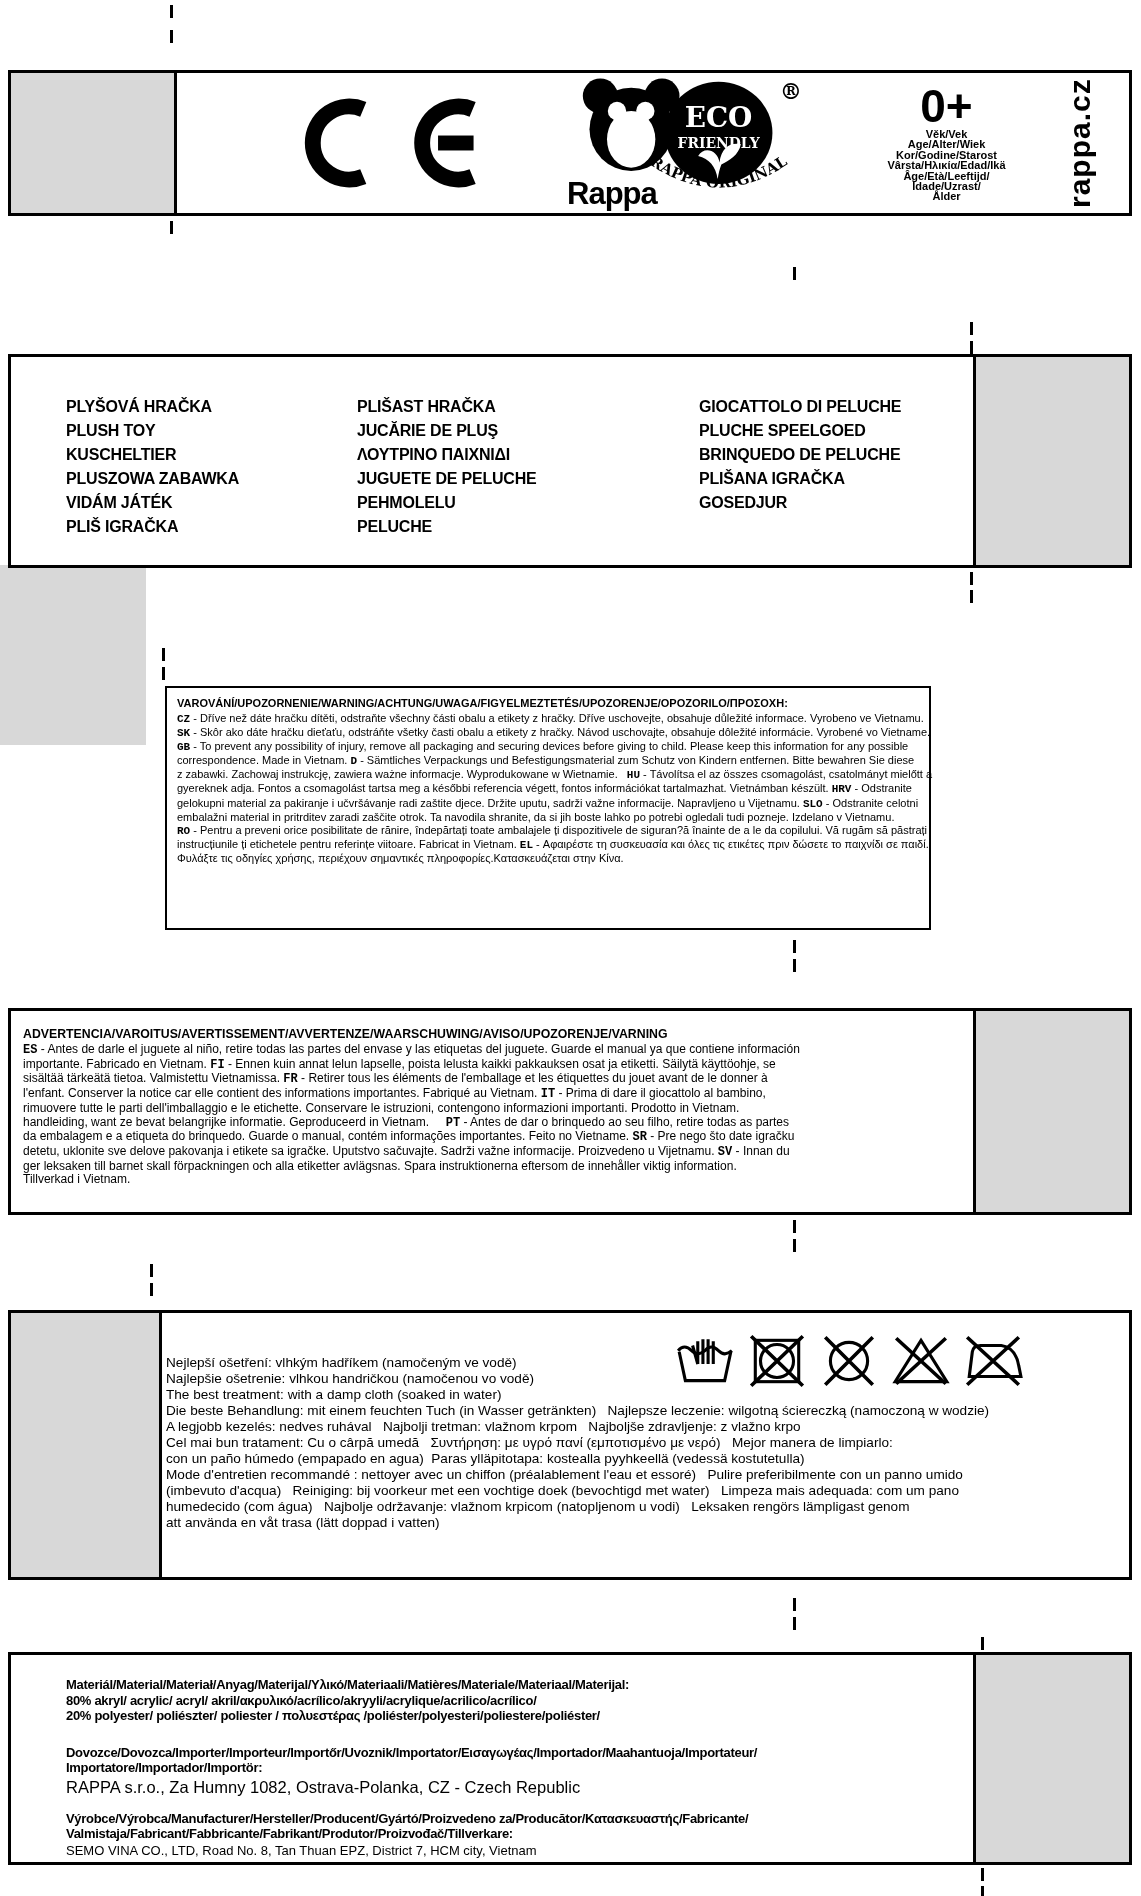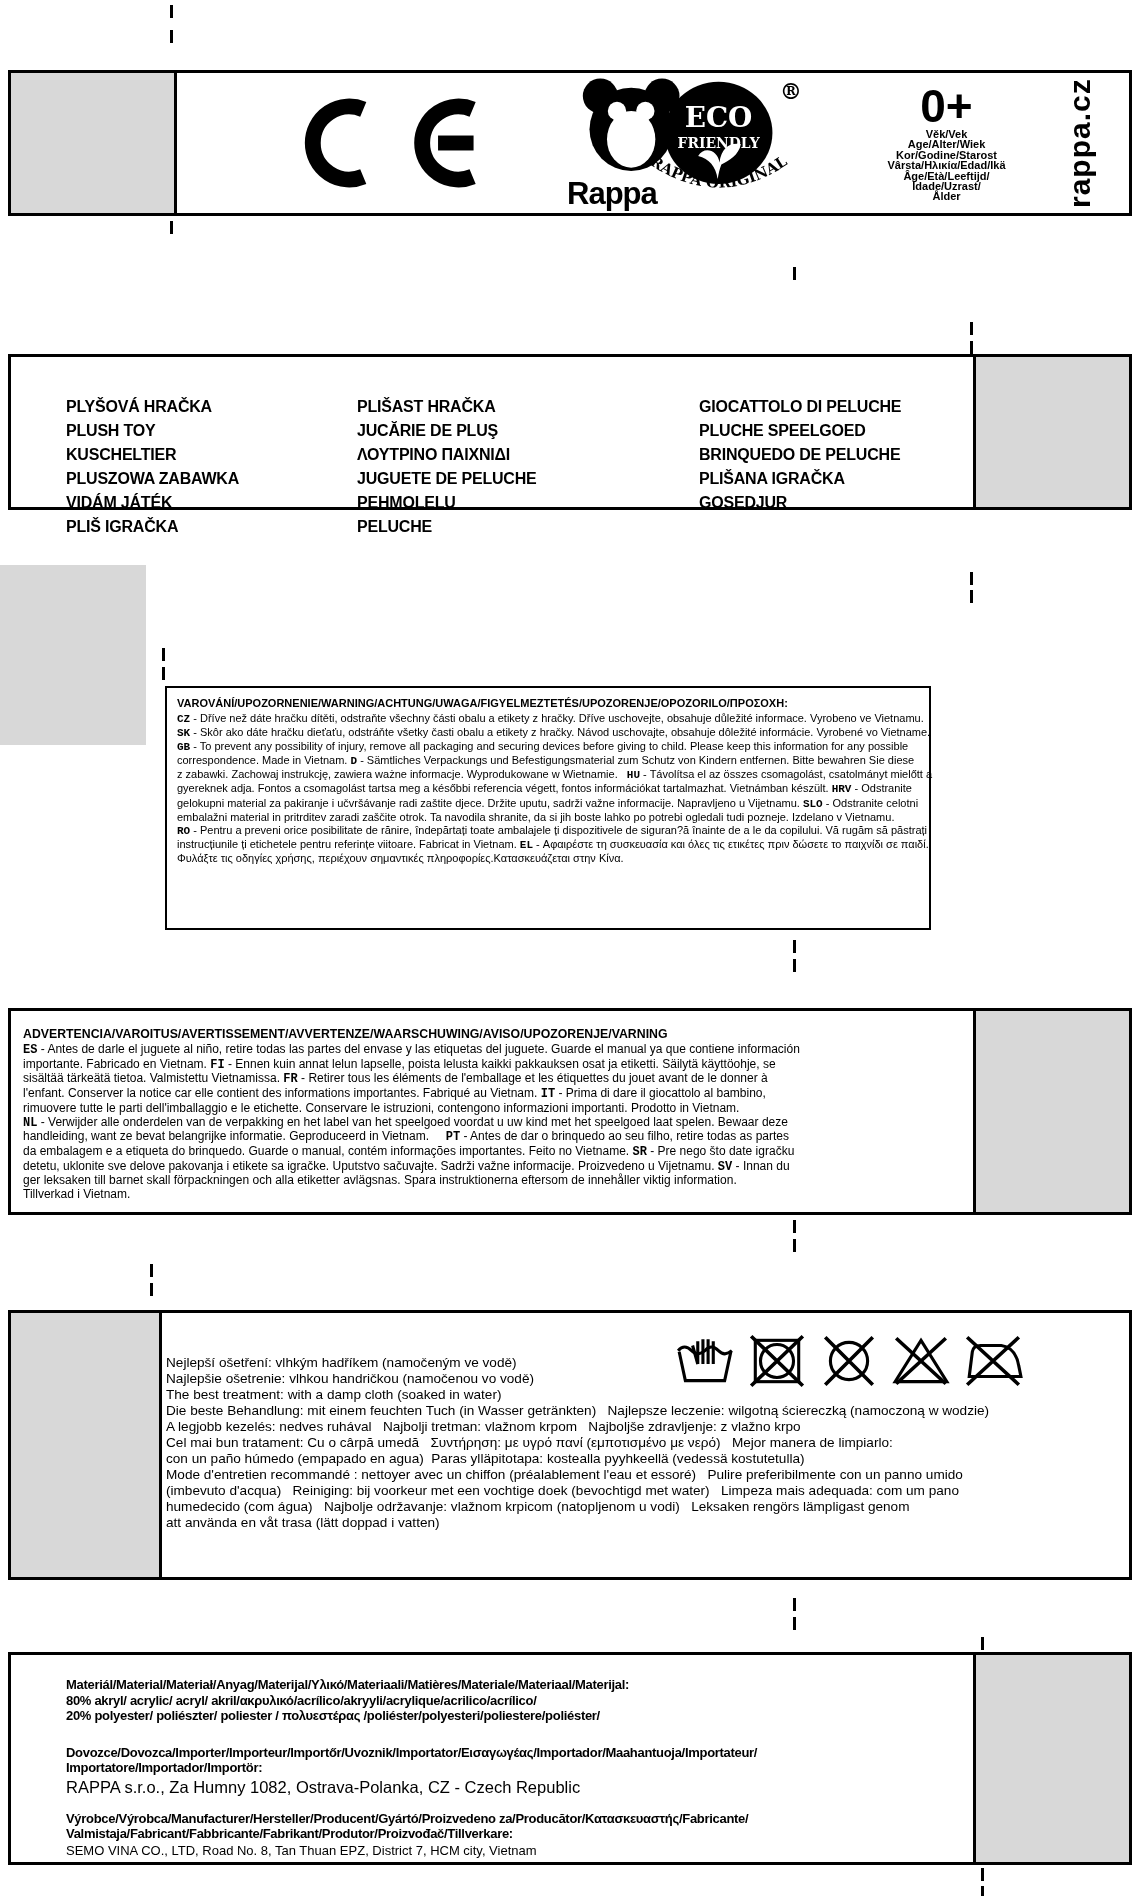--- a/index.html
+++ b/index.html
@@ -124,21 +124,21 @@
           <div>Vârsta/Ηλικία/Edad/Ikä</div>
           <div>Âge/Età/Leeftijd/</div>
           <div>Idade/Uzrast/</div>
           <div>Ålder</div>
         </div>
     </div>
 
     <div class="site">rappa.cz</div>
   </section>
 
-  <section class="band" style="left:8px;top:354px;width:1124px;height:156px">
+  <section class="band" style="left:8px;top:354px;width:1124px;height:214px">
     <div class="graycap right" style="width:153px"></div>
     <div class="pcol" style="left:55px">
         <div>PLYŠOVÁ HRAČKA</div>
         <div>PLUSH TOY</div>
         <div>KUSCHELTIER</div>
         <div>PLUSZOWA ZABAWKA</div>
         <div>VIDÁM JÁTÉK</div>
         <div>PLIŠ IGRAČKA</div>
       </div>
     <div class="pcol" style="left:346px">
@@ -177,21 +177,20 @@
 
   <section class="band" style="left:8px;top:1008px;width:1124px;height:207px">
     <div class="graycap right" style="width:153px"></div>
     <div class="a-head">ADVERTENCIA/VAROITUS/AVERTISSEMENT/AVVERTENZE/WAARSCHUWING/AVISO/UPOZORENJE/VARNING</div>
     <div class="a-lines">
         <div><b>ES</b><span> - Antes de darle el juguete al niño, retire todas las partes del envase y las etiquetas del juguete. Guarde el manual ya que contiene información</span></div>
         <div><span>importante. Fabricado en Vietnam. </span><b>FI</b><span> - Ennen kuin annat lelun lapselle, poista lelusta kaikki pakkauksen osat ja etiketti. Säilytä käyttöohje, se</span></div>
         <div><span>sisältää tärkeätä tietoa. Valmistettu Vietnamissa. </span><b>FR</b><span> - Retirer tous les éléments de l'emballage et les étiquettes du jouet avant de le donner à</span></div>
         <div><span>l'enfant. Conserver la notice car elle contient des informations importantes. Fabriqué au Vietnam. </span><b>IT</b><span> - Prima di dare il giocattolo al bambino,</span></div>
         <div><span>rimuovere tutte le parti dell'imballaggio e le etichette. Conservare le istruzioni, contengono informazioni importanti. Prodotto in Vietnam.</span></div>
-        <div><b>NL</b><span> - Verwijder alle onderdelen van de verpakking en het label van het speelgoed voordat u uw kind met het speelgoed laat spelen. Bewaar deze</span></div>
         <div><span>handleiding, want ze bevat belangrijke informatie. Geproduceerd in Vietnam.     </span><b>PT</b><span> - Antes de dar o brinquedo ao seu filho, retire todas as partes</span></div>
         <div><span>da embalagem e a etiqueta do brinquedo. Guarde o manual, contém informações importantes. Feito no Vietname. </span><b>SR</b><span> - Pre nego što date igračku</span></div>
         <div><span>detetu, uklonite sve delove pakovanja i etikete sa igračke. Uputstvo sačuvajte. Sadrži važne informacije. Proizvedeno u Vijetnamu. </span><b>SV</b><span> - Innan du</span></div>
         <div><span>ger leksaken till barnet skall förpackningen och alla etiketter avlägsnas. Spara instruktionerna eftersom de innehåller viktig information.</span></div>
         <div><span>Tillverkad i Vietnam.</span></div>
       </div>
   </section>
 
   <section class="band" style="left:8px;top:1310px;width:1124px;height:270px">
     <div class="graycap left" style="width:148px"></div>

